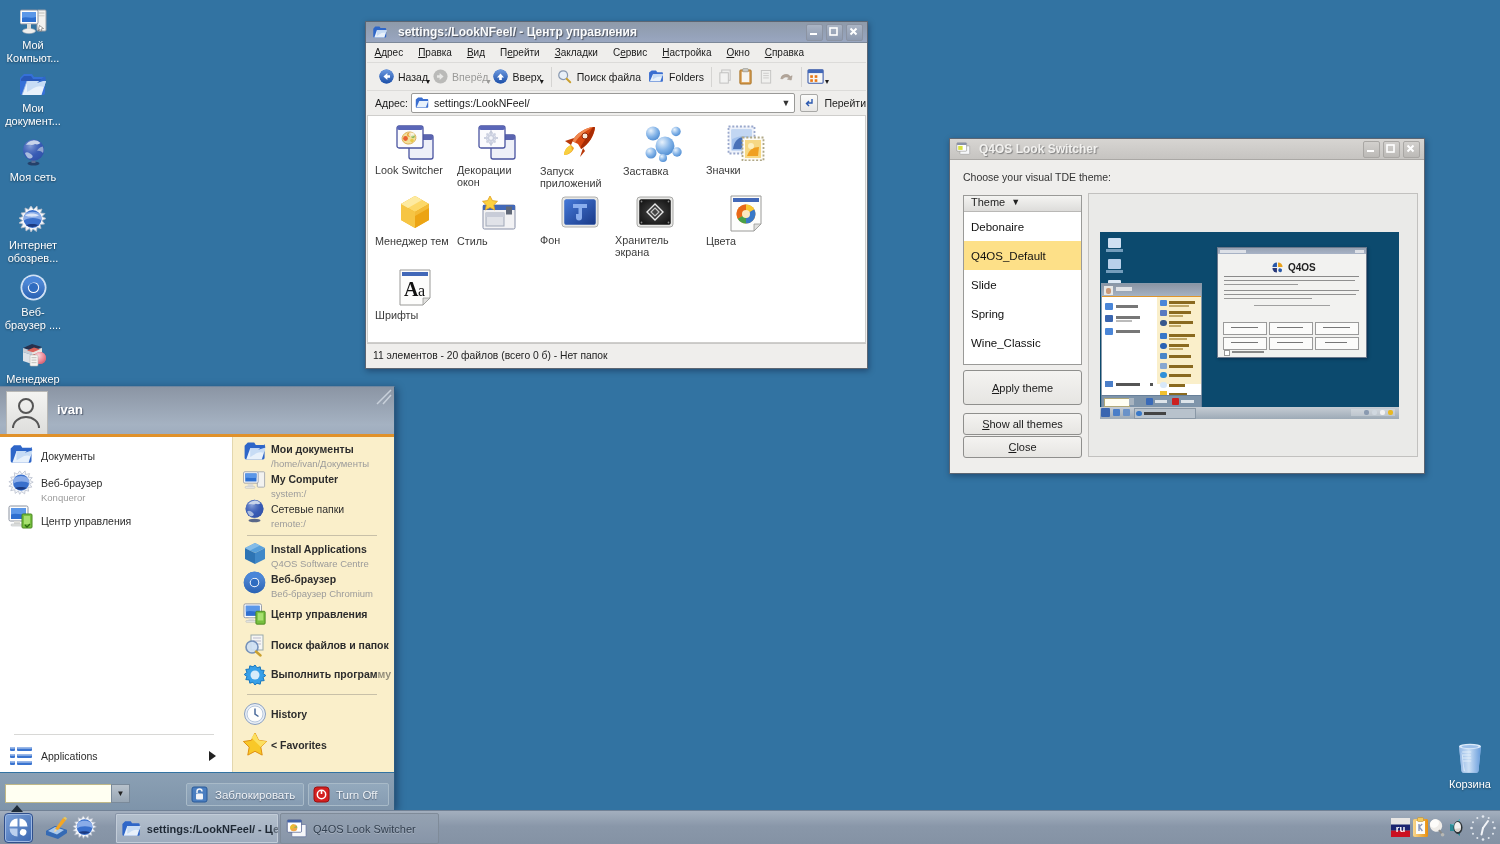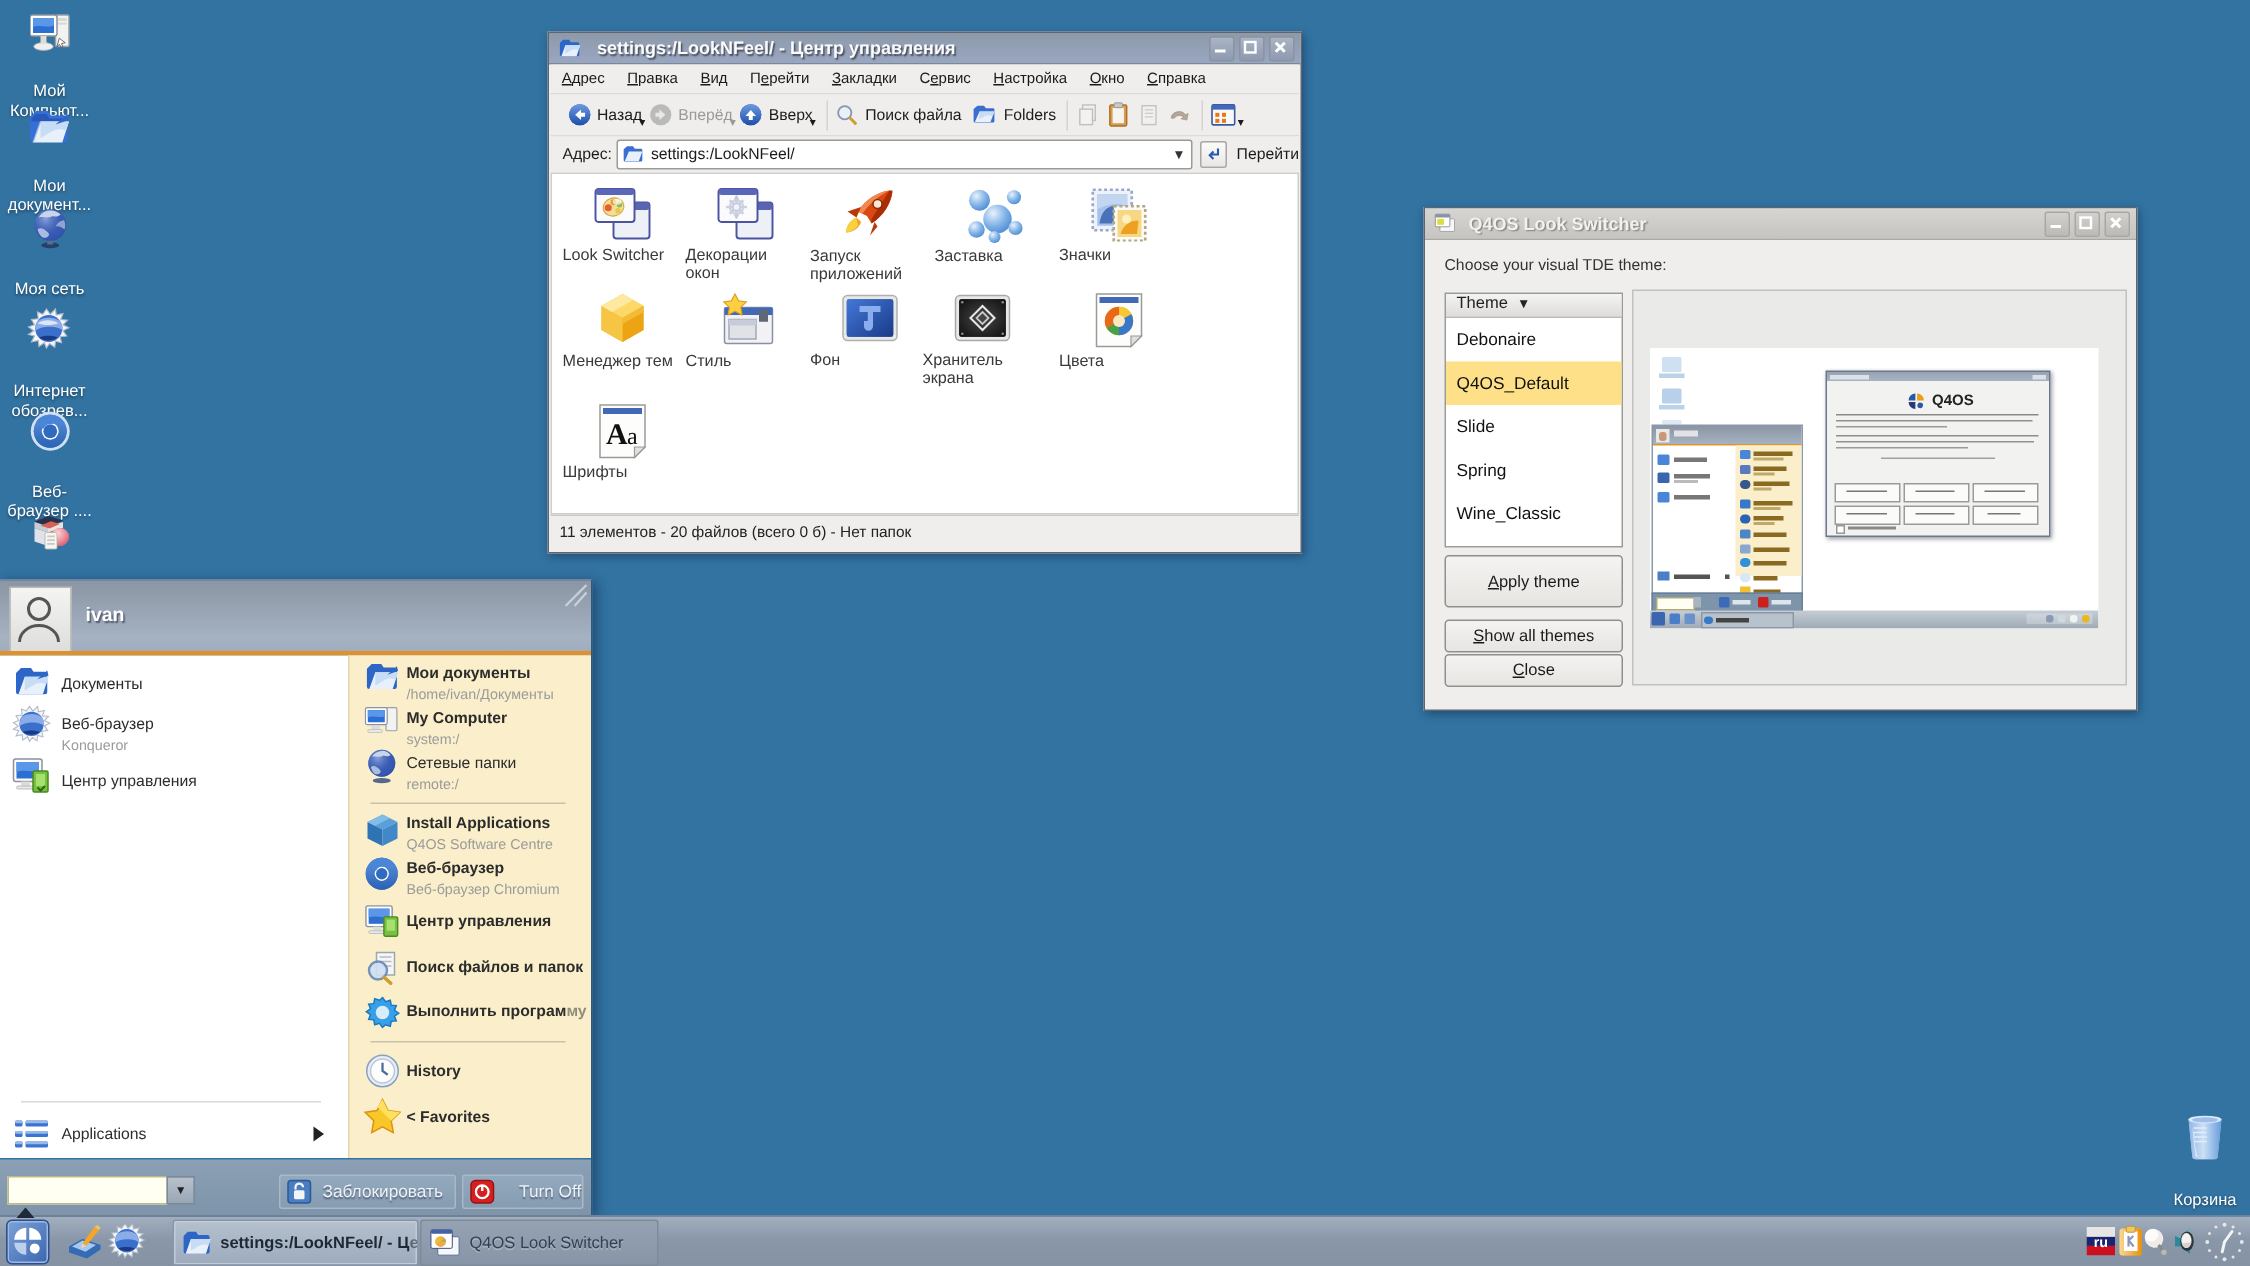--- a/index.html
+++ b/index.html
@@ -1,20 +1,20 @@
 <!DOCTYPE html>
 <html><head><meta charset="utf-8">
 <style>
 html,body{margin:0;padding:0}
 body{width:1500px;height:844px;overflow:hidden;position:relative;background:#3273a2;
  font-family:"Liberation Sans",sans-serif;-webkit-font-smoothing:antialiased}
 .abs{position:absolute}
 .dicon{position:absolute;text-align:center;color:#fff;font-size:11px;line-height:12.5px}
 .dicon svg{display:block;margin:0 auto}
-.dlabel{margin-top:20px;text-shadow:0 1px 2px rgba(0,0,0,.45)}
+.dlabel{margin-top:4px;text-shadow:0 1px 2px rgba(0,0,0,.45)}
 
 .win{position:absolute;background:#efeeec;border:1px solid #5c6673;box-shadow:1px 2px 6px rgba(0,0,30,.35)}
 .tbar{position:absolute;left:0;right:0;top:0;height:20px;
  background:linear-gradient(#8e9aa9,#96a3bb 75%,#9aa7c0);display:flex;align-items:center;
  border-bottom:1px solid #7c8899}
 .tbar.inactive{background:linear-gradient(#d7d5d2,#c6c4c1);border-bottom-color:#aaa8a5}
 .ttext{color:#fafbfc;font-size:12px;font-weight:bold;text-shadow:1px 1px 1px rgba(70,75,85,.95);white-space:nowrap}
 .tbar.inactive .ttext{color:#f2f1ef;text-shadow:1px 1px 1px rgba(120,120,120,.9)}
 .wbtns{margin-left:auto;display:flex;gap:3px;margin-right:4px}
 .wbtn{width:15px;height:15px;border:1px solid #8b93a2;border-radius:2px;
@@ -496,21 +496,21 @@
     </div>
  <div class="btn" style="left:13px;top:274px;width:117px;height:20px">
       <span><u>S</u>how all themes</span>
     </div>
  <div class="btn" style="left:13px;top:297px;width:117px;height:20px">
       <span><u>C</u>lose</span>
     </div>
 
  <div class="abs" style="left:138px;top:54px;width:328px;height:262px;background:#eaeae8;border:1px solid #c2c1bf">
 
-  <div class="abs" style="left:11px;top:38px;width:299px;height:187px;background:#ffffff;overflow:hidden">
+  <div class="abs" style="left:11px;top:38px;width:299px;height:187px;background:#0c4a6e;overflow:hidden">
 
    <div class="abs" style="left:8px;top:6px;width:13px;height:10px;background:#cfe0f2;border-radius:1px"></div>
    <div class="abs" style="left:6px;top:17px;width:17px;height:3px;background:#9fc0dd;opacity:.7"></div>
    <div class="abs" style="left:8px;top:27px;width:13px;height:10px;background:#b8d0ea;border-radius:1px"></div>
    <div class="abs" style="left:6px;top:38px;width:17px;height:3px;background:#9fc0dd;opacity:.7"></div>
    <div class="abs" style="left:8px;top:48px;width:13px;height:10px;background:#dde8f4;border-radius:1px"></div>
    <div class="abs" style="left:6px;top:59px;width:17px;height:3px;background:#9fc0dd;opacity:.7"></div>
 
    <div class="abs" style="left:1px;top:51px;width:99px;height:112px;background:#fff;border:1px solid #8899aa">
     <div class="abs" style="left:0;top:0;width:100%;height:12px;background:linear-gradient(#8b95a4,#a5b2c2)">
@@ -819,21 +819,21 @@
     <path d="M6 7V5.5a2.5 2.5 0 015 0" fill="none" stroke="#f2f4f8" stroke-width="1.5"></path>
    </svg>
    <span style="margin-left:7px;font-size:11.5px;color:#eef2f6;text-shadow:0 1px 1px rgba(40,50,70,.6)">Заблокировать</span>
   </div>
   <div class="abs" style="left:308px;top:10px;width:79px;height:21px;background:linear-gradient(#93a9bd,#869cb2);border:1px solid #a8bac8;border-radius:2px;display:flex;align-items:center">
    <svg width="17" height="17" viewBox="0 0 17 17" style="margin-left:4px">
     <rect x="1" y="1" width="15" height="15" rx="3" fill="#d42020" stroke="#9a1010"></rect>
     <circle cx="8.5" cy="8.5" r="4.2" fill="none" stroke="#fff" stroke-width="1.5"></circle>
     <path d="M8.5 4v4" stroke="#fff" stroke-width="1.6"></path>
    </svg>
-   <span style="margin-left:16px;font-size:11.5px;color:#eef2f6;text-shadow:0 1px 1px rgba(40,50,70,.6)">Turn Off</span>
+   <span style="margin-left:6px;font-size:11.5px;color:#eef2f6;text-shadow:0 1px 1px rgba(40,50,70,.6)">Turn Off</span>
   </div>
  </div>
 </div>
 
 <div id="taskbar">
 
  <div class="abs" style="left:4px;top:2px;width:27px;height:28px;border-radius:4px;
    background:linear-gradient(135deg,#7da2d8,#3a66b0);border:1px solid #2f4f8c;box-shadow:inset 0 0 0 1px #9db8e2">
    <svg width="23" height="23" viewBox="0 0 23 23" style="margin:2px">
     <g fill="#fff">

